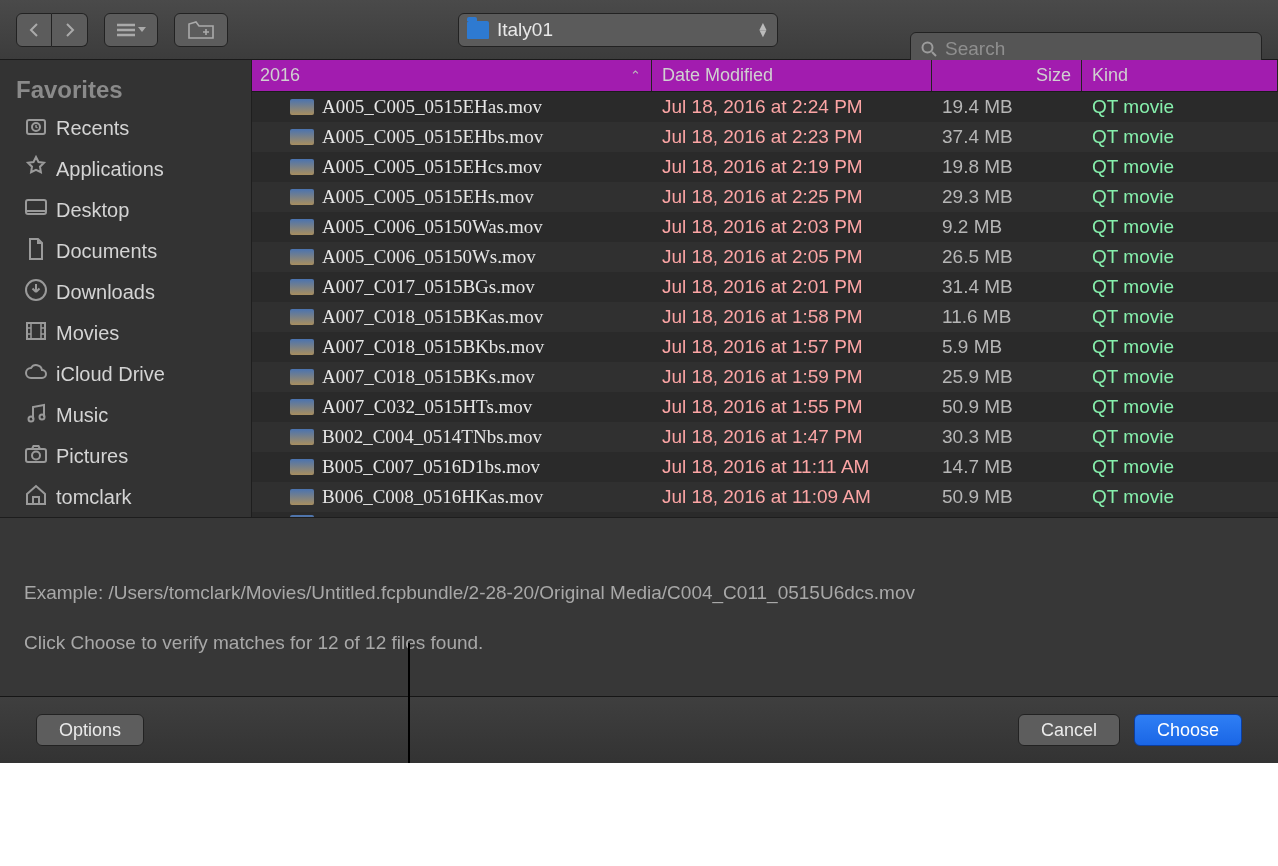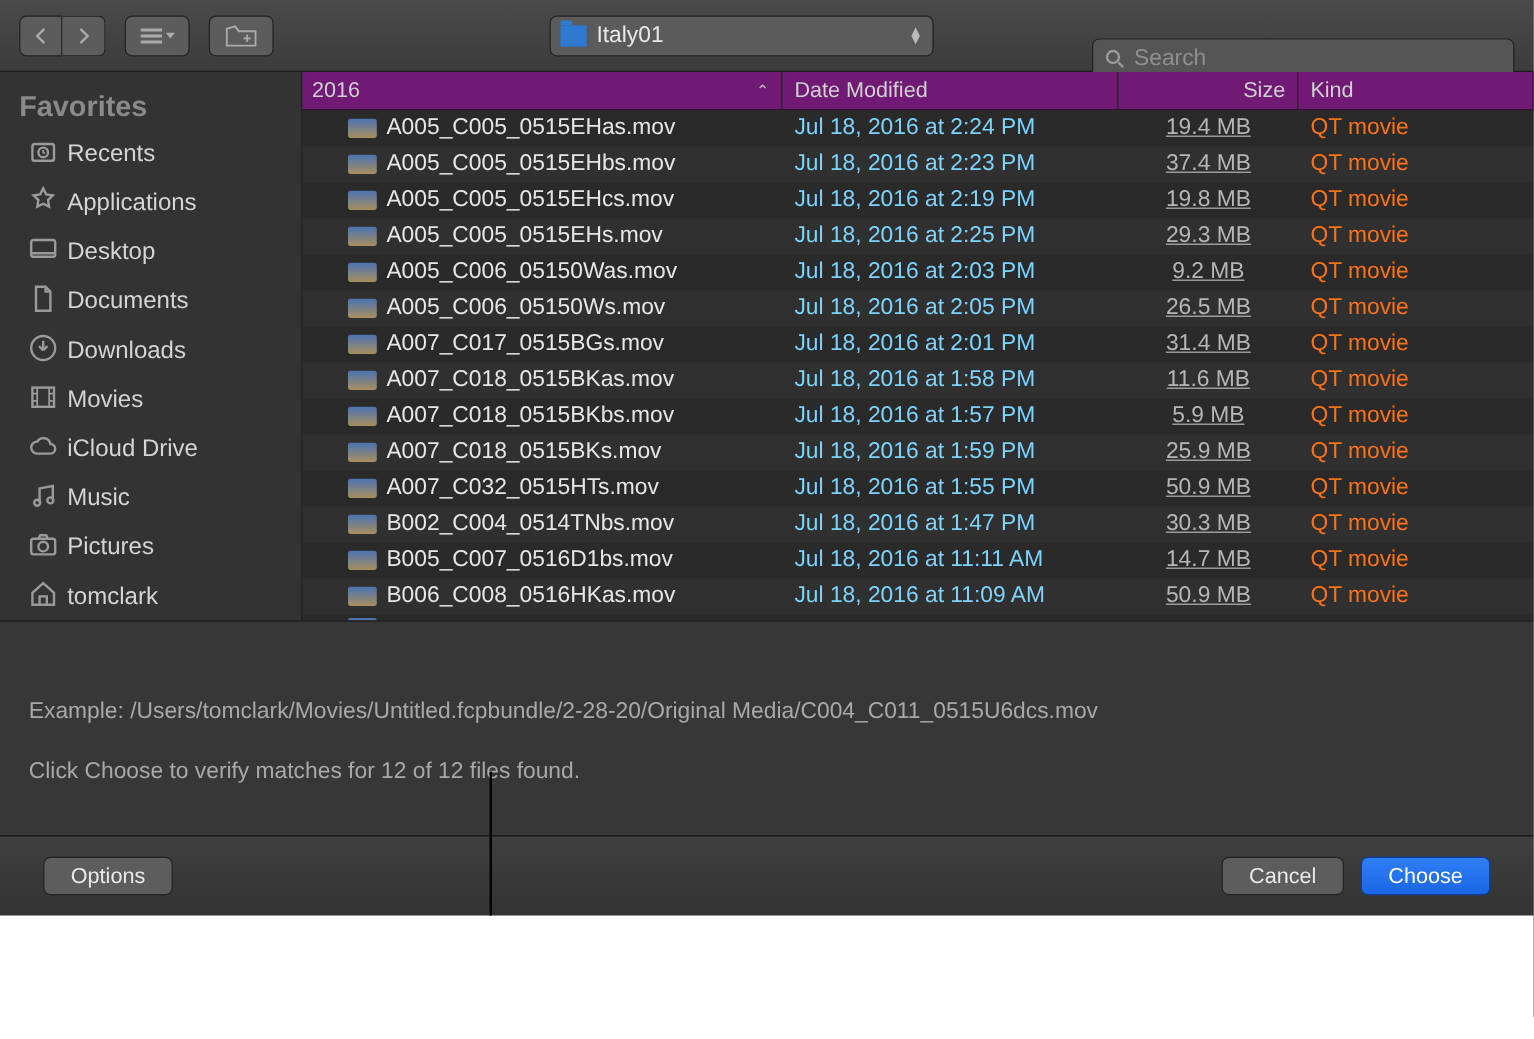--- a/index.html
+++ b/index.html
@@ -17,35 +17,35 @@
   .path-pop .folder-ic::before{content:"";position:absolute;top:-4px;left:0;width:10px;height:4px;background:#2e7ad1;border-radius:2px 2px 0 0;}
   .path-pop .updown { margin-left:auto; color:#bbb; font-size:12px; display:flex; flex-direction:column; line-height:7px;}
   .search { margin-left:auto; flex:0 0 352px; height:34px; background:#555; border:1px solid #222; border-radius:6px; display:flex; align-items:center; padding:0 10px; gap:8px; color:#8f8f8f;margin-top:38px;}
   .search svg{color:#9c9c9c;}
   .body { flex:1; display:flex; min-height:0; }
   .sidebar { width:252px; background:#333; border-right:1px solid #1e1e1e; padding-top:16px; overflow:hidden;}
   .sb-head { color:#8a8a8a; font-size:24px; padding:0 16px 4px 16px; font-weight:700;}
   .sb-item { display:flex; align-items:center; gap:8px; padding:4px 16px 4px 24px; color:#d4d4d4; font-size:20px; height:41px;}
   .sb-item svg { color:#9a9a9a; width:24px; height:24px; flex:none;}
   .list { flex:1; background:#2a2a2a; display:flex; flex-direction:column; min-width:0;}
-  .cols { display:grid; grid-template-columns: 400px 280px 150px auto; height:32px; background:#701a75; border-bottom:1px solid #1b1b1b; align-items:center; color:#d0d0d0; font-size:18px;}
+  .cols { display:grid; grid-template-columns: 400px 280px 150px auto; height:32px; background:#a21caf; border-bottom:1px solid #1b1b1b; align-items:center; color:#d0d0d0; font-size:18px;}
   .col { padding:0 10px; border-right:1px solid #222; height:100%; display:flex; align-items:center;}
   .col.name{padding-left:8px;}
   .col.size{justify-content:flex-end;}
   .col .sort{margin-left:auto;color:#bbb;font-size:13px;}
   .rows { flex:1; overflow:hidden; }
   .row { display:grid; grid-template-columns: 400px 280px 150px auto; height:30px; align-items:center; font-size:19px;}
   .row:nth-child(odd){background:#2a2a2a;}
   .row:nth-child(even){background:#303030;}
   .cell{padding:0 10px; white-space:nowrap; overflow:hidden; text-overflow:ellipsis;}
-  .cell.name{display:flex;align-items:center;gap:8px;padding-left:38px;color:#e6e6e6;}
+  .cell.name{display:flex;align-items:center;gap:8px;padding-left:38px;color:#e6e6e6;font-family:Liberation Serif, serif;}
   .cell.name .thumb{width:24px;height:16px;background:linear-gradient(#4a73b0,#a98f5f);border-radius:2px;flex:none;}
-  .cell.date{color:#7dd3fc;}
-  .cell.size{text-align:center;color:#b6b6b6;text-decoration:underline;}
-  .cell.kind{color:#f97316;}
+  .cell.date{color:#fca5a5;}
+  .cell.size{text-align:left;color:#b6b6b6;}
+  .cell.kind{color:#86efac;}
   .row.cut{height:16px;overflow:hidden;align-items:flex-start;padding-top:0;}
   .row.cut .cell{color:#6f6f6f;}
   .info { background:#373737; padding:36px 24px 22px 24px; border-top:1px solid #1d1d1d; color:#a8a8a8; font-size:19px;}
   .info p{margin-bottom:20px;margin-top:28px;}
   .footer { height:67px; background:linear-gradient(#3f3f3f,#333); border-top:1px solid #161616; display:flex; align-items:center; padding:0 36px; gap:14px;}
   .btn { height:32px; padding:0 22px; background:#5d5d5d; border:1px solid #222; border-radius:6px; color:#eaeaea; font-size:18px; display:flex;align-items:center;justify-content:center;}
   .btn.primary{ background:linear-gradient(#2f7ff5,#1a66e6); border-color:#0c3ea0; color:#fff;}
   .footer .spacer{flex:1;}
   .callout-wrap{position:relative;width:1278px;}
   .callout-line{position:absolute;left:408px;top:-120px;width:2px;height:162px;background:#000;}

